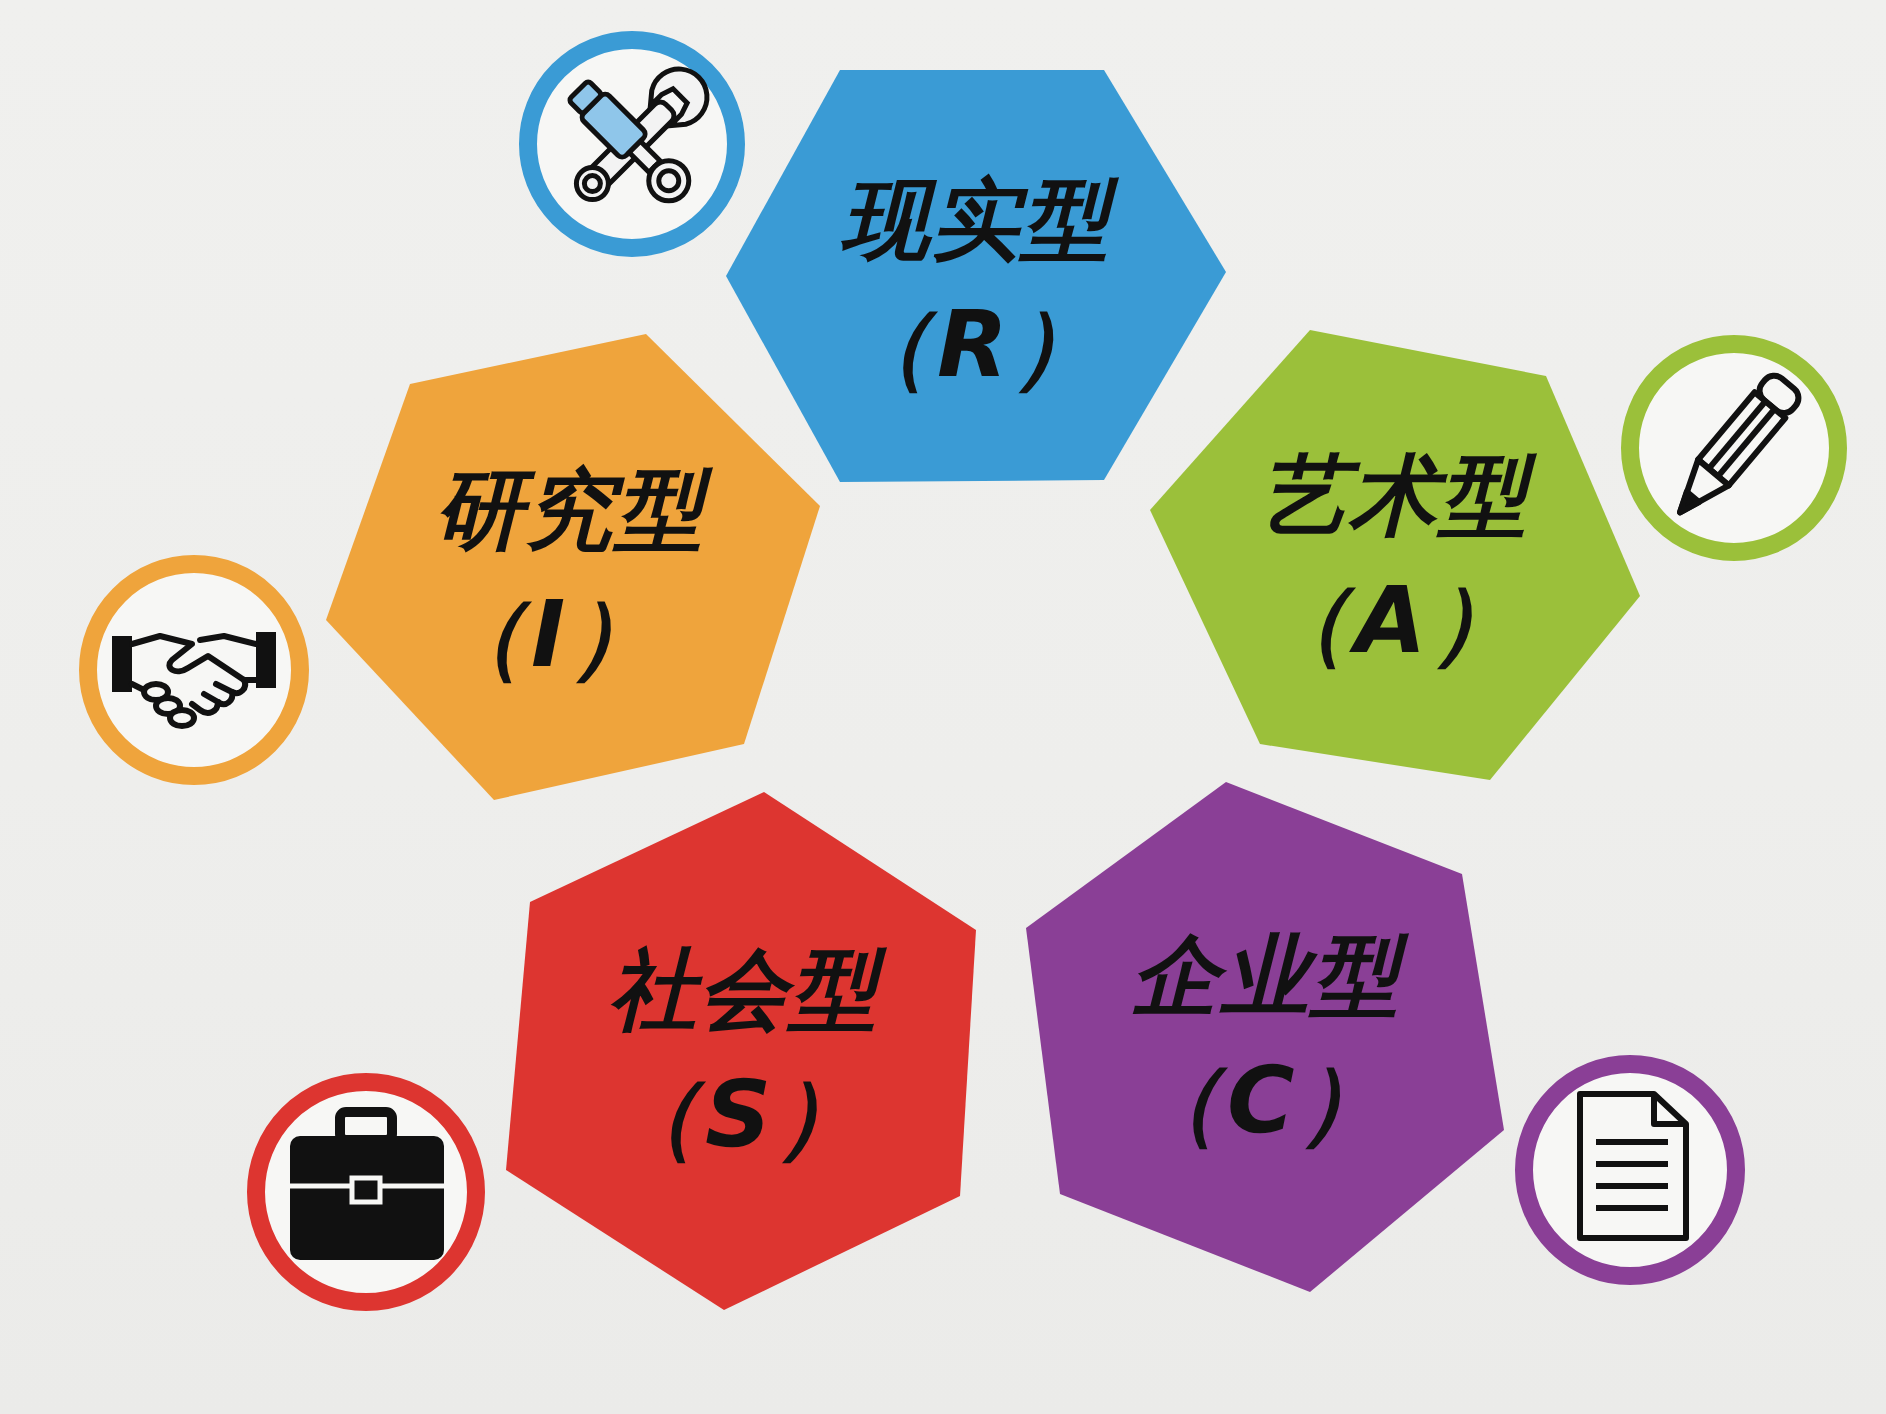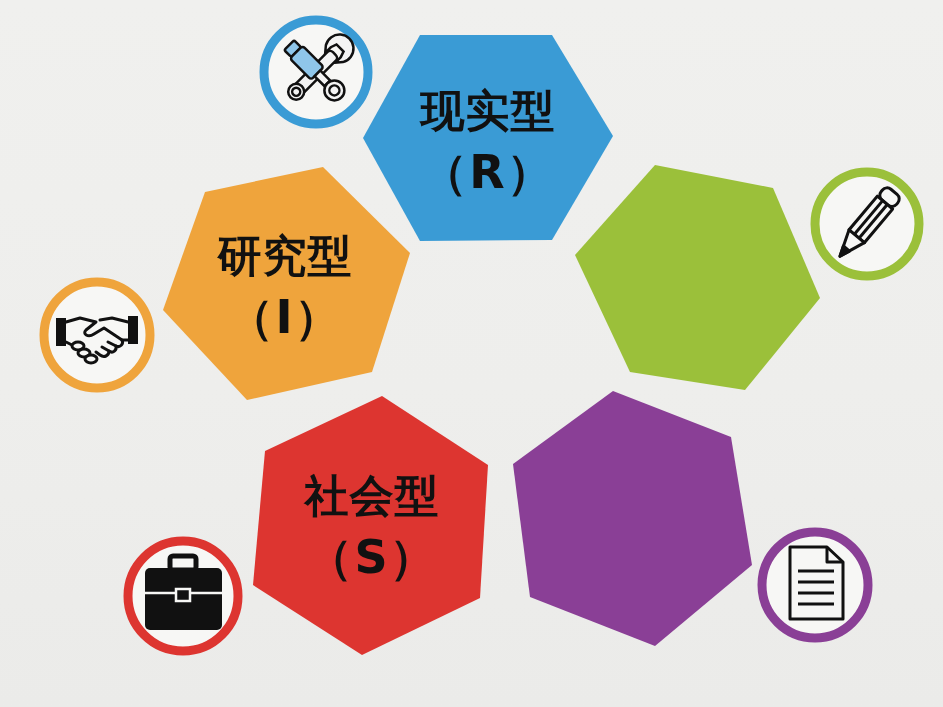--- a/index.html
+++ b/index.html
@@ -16,27 +16,28 @@
       height: 707px;
       background: linear-gradient(180deg, #f0f0ee 0%, #eeeeec 55%, #ebebe9 100%);
     }
     svg.shapes {
       position: absolute;
       left: 0; top: 0;
       width: 943px; height: 707px;
     }
     .label {
       position: absolute;
-      text-align: center;
+      text-align: left;
       color: #111;
       font-family: "DejaVu Sans", "Liberation Sans", sans-serif;
       font-weight: bold;
       line-height: 1;
       transform: translate(-50%, -50%);
       white-space: nowrap;
+      font-style: italic;
     }
     .label .name {
       display: block;
       font-size: 44px;
       letter-spacing: 1px;
     }
     .label .code {
       display: block;
       font-size: 46px;
       margin-top: 16px;
@@ -124,24 +125,32 @@
         <line x1="798" y1="604" x2="834" y2="604"></line>
       </g>
     </g>
   </svg>
 
   <div class="label" style="left:488px; top:142px;">
     <span class="name">现实型</span>
     <span class="code">（R）</span>
   </div>
 
+  <div class="label" style="left:697px; top:280px;">
+    <span class="name">艺术型</span>
+    <span class="code">（A）</span>
+  </div>
 
   <div class="label" style="left:372px; top:527px;">
     <span class="name">社会型</span>
     <span class="code">（S）</span>
   </div>
 
   <div class="label" style="left:285px; top:287px;">
     <span class="name">研究型</span>
     <span class="code">（I）</span>
   </div>
 
+  <div class="label" style="left:633px; top:520px;">
+    <span class="name">企业型</span>
+    <span class="code">（C）</span>
+  </div>
 </div>
 
 </body></html>

